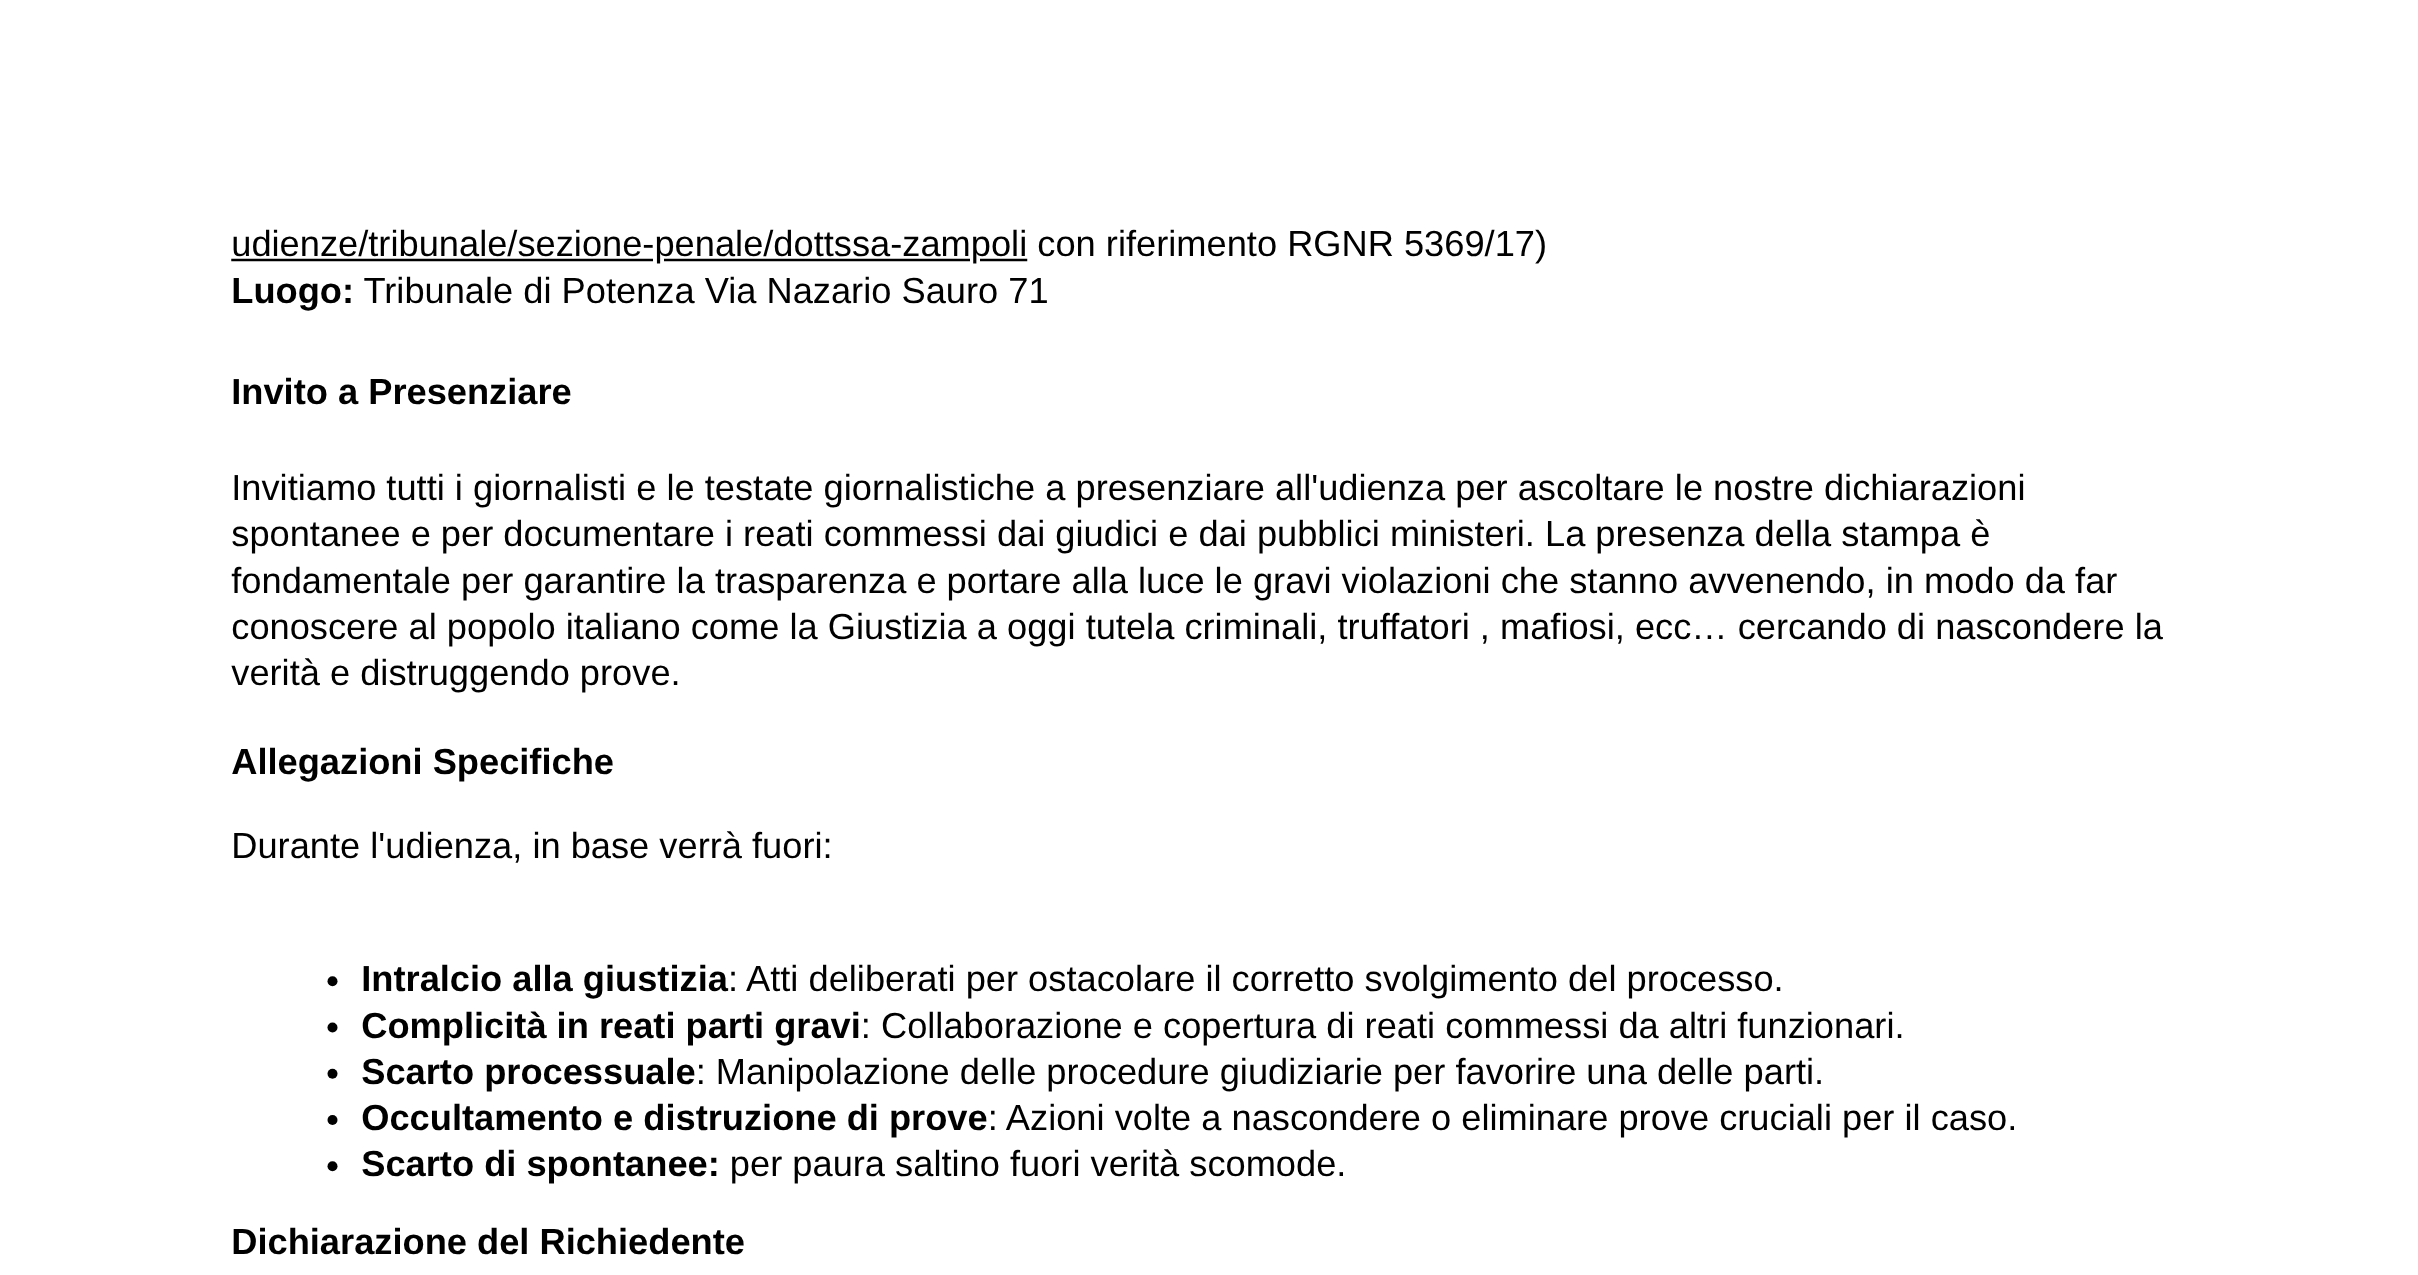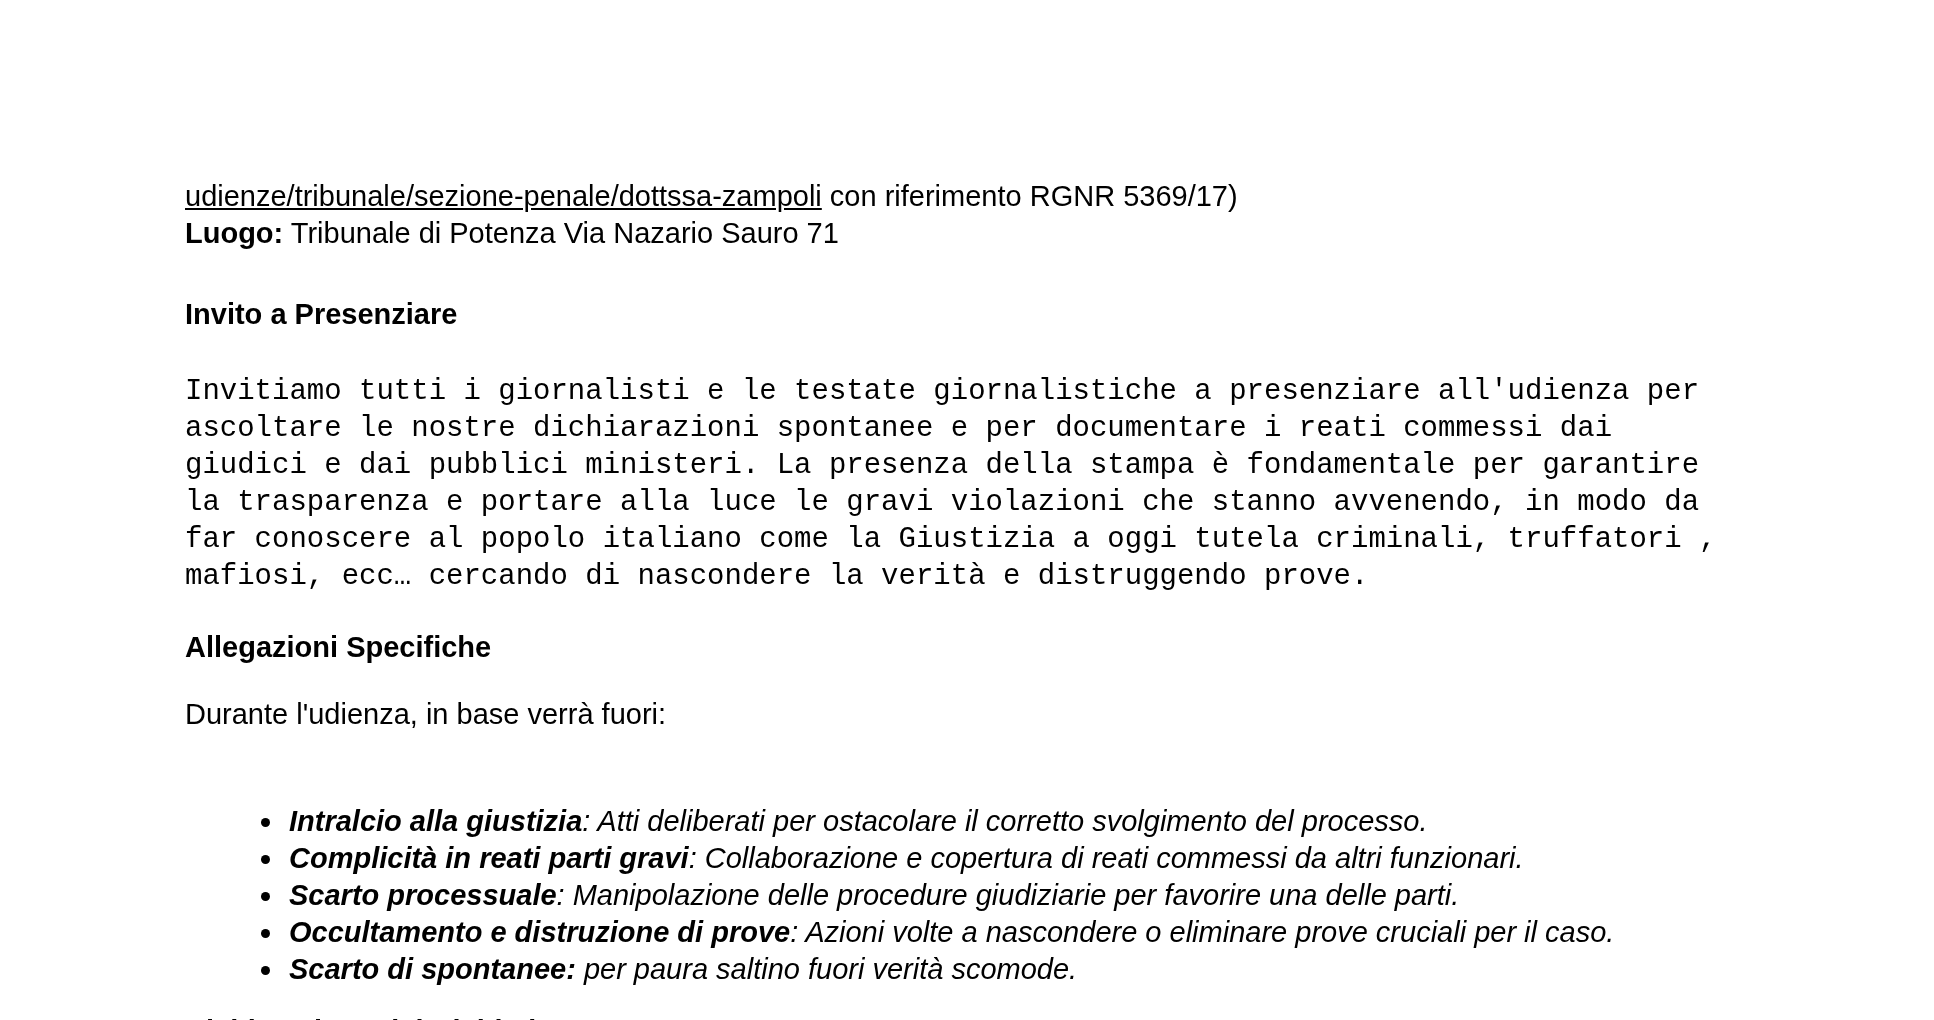--- a/index.html
+++ b/index.html
@@ -21,30 +21,28 @@
     color: #000000;
   }
   p { margin: 0; }
   .b { font-weight: bold; text-align: center; }
   .underline { text-decoration: underline; cursor: pointer; }
   .heading { font-weight: bold; }
   .heading-invito { margin-top: 44px; }
   .para {
     margin-top: 40px;
     width: 1560px;
-    font-family: Liberation Mono, monospace;
   }
   .heading-allegazioni { margin-top: 34px; }
   .intro-line { margin-top: 30px; }
   ul.points {
     margin: 0;
     margin-top: 70px;
     padding-left: 100px;
     list-style: disc;
-    font-style: italic;
   }
   ul.points li {
     line-height: 37px;
     padding-left: 4px;
   }
   .heading-dichiarazione { margin-top: 25px; }
 </style>
 </head>
 <body>
 

